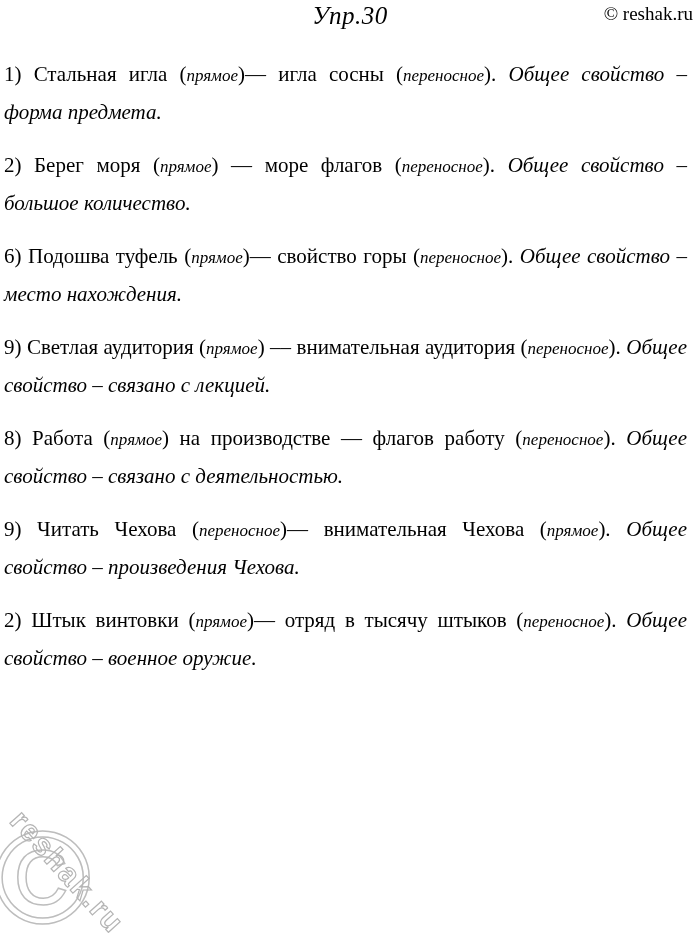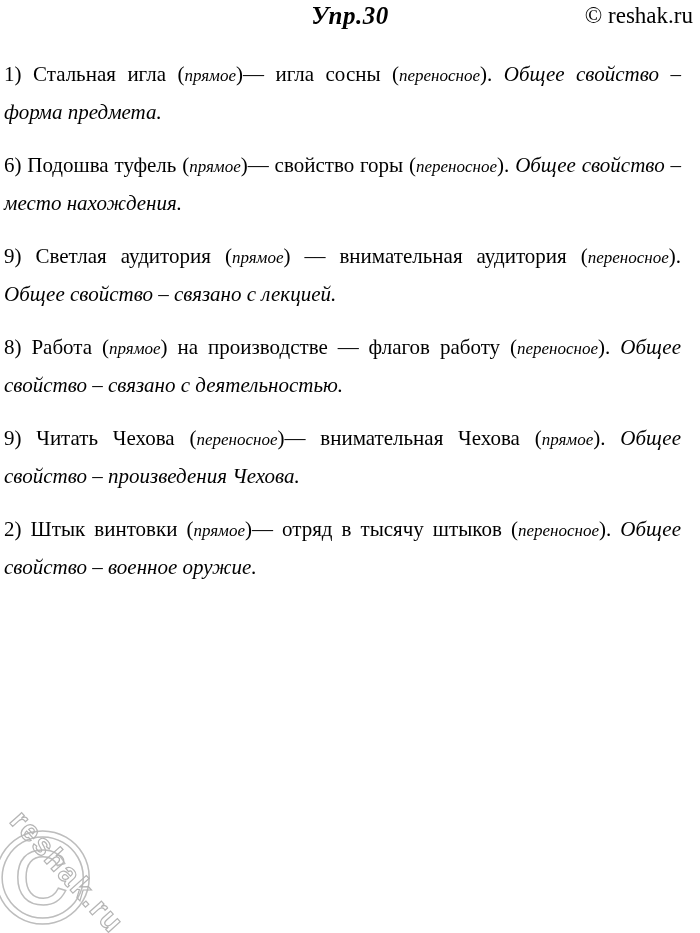--- a/index.html
+++ b/index.html
@@ -16,39 +16,39 @@
     font-family: "Liberation Serif", serif;
     overflow: hidden;
   }
   .page-title {
     position: absolute;
     top: 2px;
     left: 0;
     width: 100%;
     text-align: center;
     font-size: 25px;
-    font-weight: bold;
+    font-weight: normal;
     font-style: italic;
     letter-spacing: 0.5px;
   }
   .copyright {
     position: absolute;
     top: 3px;
     right: 7px;
-    font-size: 23px;
+    font-size: 19px;
     font-style: normal;
   }
   .exercise-list {
     position: absolute;
     top: 56px;
     left: 4px;
     right: 7px;
   }
   p.item {
-    margin: 0 12px 16px 0;
+    margin: 0 6px 16px 0;
     font-size: 21px;
     line-height: 37px;
     text-align: justify;
   }
   .seg-roman {
     font-style: normal;
   }
   .seg-small-italic {
     font-style: italic;
     font-size: 17px;
@@ -94,20 +94,21 @@
 <body>
 
 <div class="page">
 
   <div class="page-title">Упр.30</div>
 
   <div class="copyright">© reshak.ru</div>
 
   <div class="exercise-list">
       <p class="item"><span class="seg-roman">1) Стальная игла (</span><span class="seg-small-italic">прямое</span><span class="seg-roman">)— игла сосны (</span><span class="seg-small-italic">переносное</span><span class="seg-roman">). </span><span class="seg-italic">Общее свойство – форма предмета.</span></p>
+      <p class="item"><span class="seg-roman">2) Берег моря (</span><span class="seg-small-italic">прямое</span><span class="seg-roman">) — море флагов (</span><span class="seg-small-italic">переносное</span><span class="seg-roman">). </span><span class="seg-italic">Общее свойство – большое количество.</span></p>
       <p class="item"><span class="seg-roman">6) Подошва туфель (</span><span class="seg-small-italic">прямое</span><span class="seg-roman">)— свойство горы (</span><span class="seg-small-italic">переносное</span><span class="seg-roman">). </span><span class="seg-italic">Общее свойство – место нахождения.</span></p>
       <p class="item"><span class="seg-roman">9) Светлая аудитория (</span><span class="seg-small-italic">прямое</span><span class="seg-roman">) –– внимательная аудитория (</span><span class="seg-small-italic">переносное</span><span class="seg-roman">). </span><span class="seg-italic">Общее свойство – связано с лекцией.</span></p>
       <p class="item"><span class="seg-roman">8) Работа (</span><span class="seg-small-italic">прямое</span><span class="seg-roman">) на производстве — флагов работу (</span><span class="seg-small-italic">переносное</span><span class="seg-roman">). </span><span class="seg-italic">Общее свойство – связано с деятельностью.</span></p>
       <p class="item"><span class="seg-roman">9) Читать Чехова (</span><span class="seg-small-italic">переносное</span><span class="seg-roman">)— внимательная Чехова (</span><span class="seg-small-italic">прямое</span><span class="seg-roman">). </span><span class="seg-italic">Общее свойство – произведения Чехова.</span></p>
       <p class="item"><span class="seg-roman">2) Штык винтовки (</span><span class="seg-small-italic">прямое</span><span class="seg-roman">)— отряд в тысячу штыков (</span><span class="seg-small-italic">переносное</span><span class="seg-roman">). </span><span class="seg-italic">Общее свойство – военное оружие.</span></p>
     </div>
 
   <div class="watermark">
     <span class="wm-copy">©</span>
     <span class="wm-text">reshak.ru</span>

